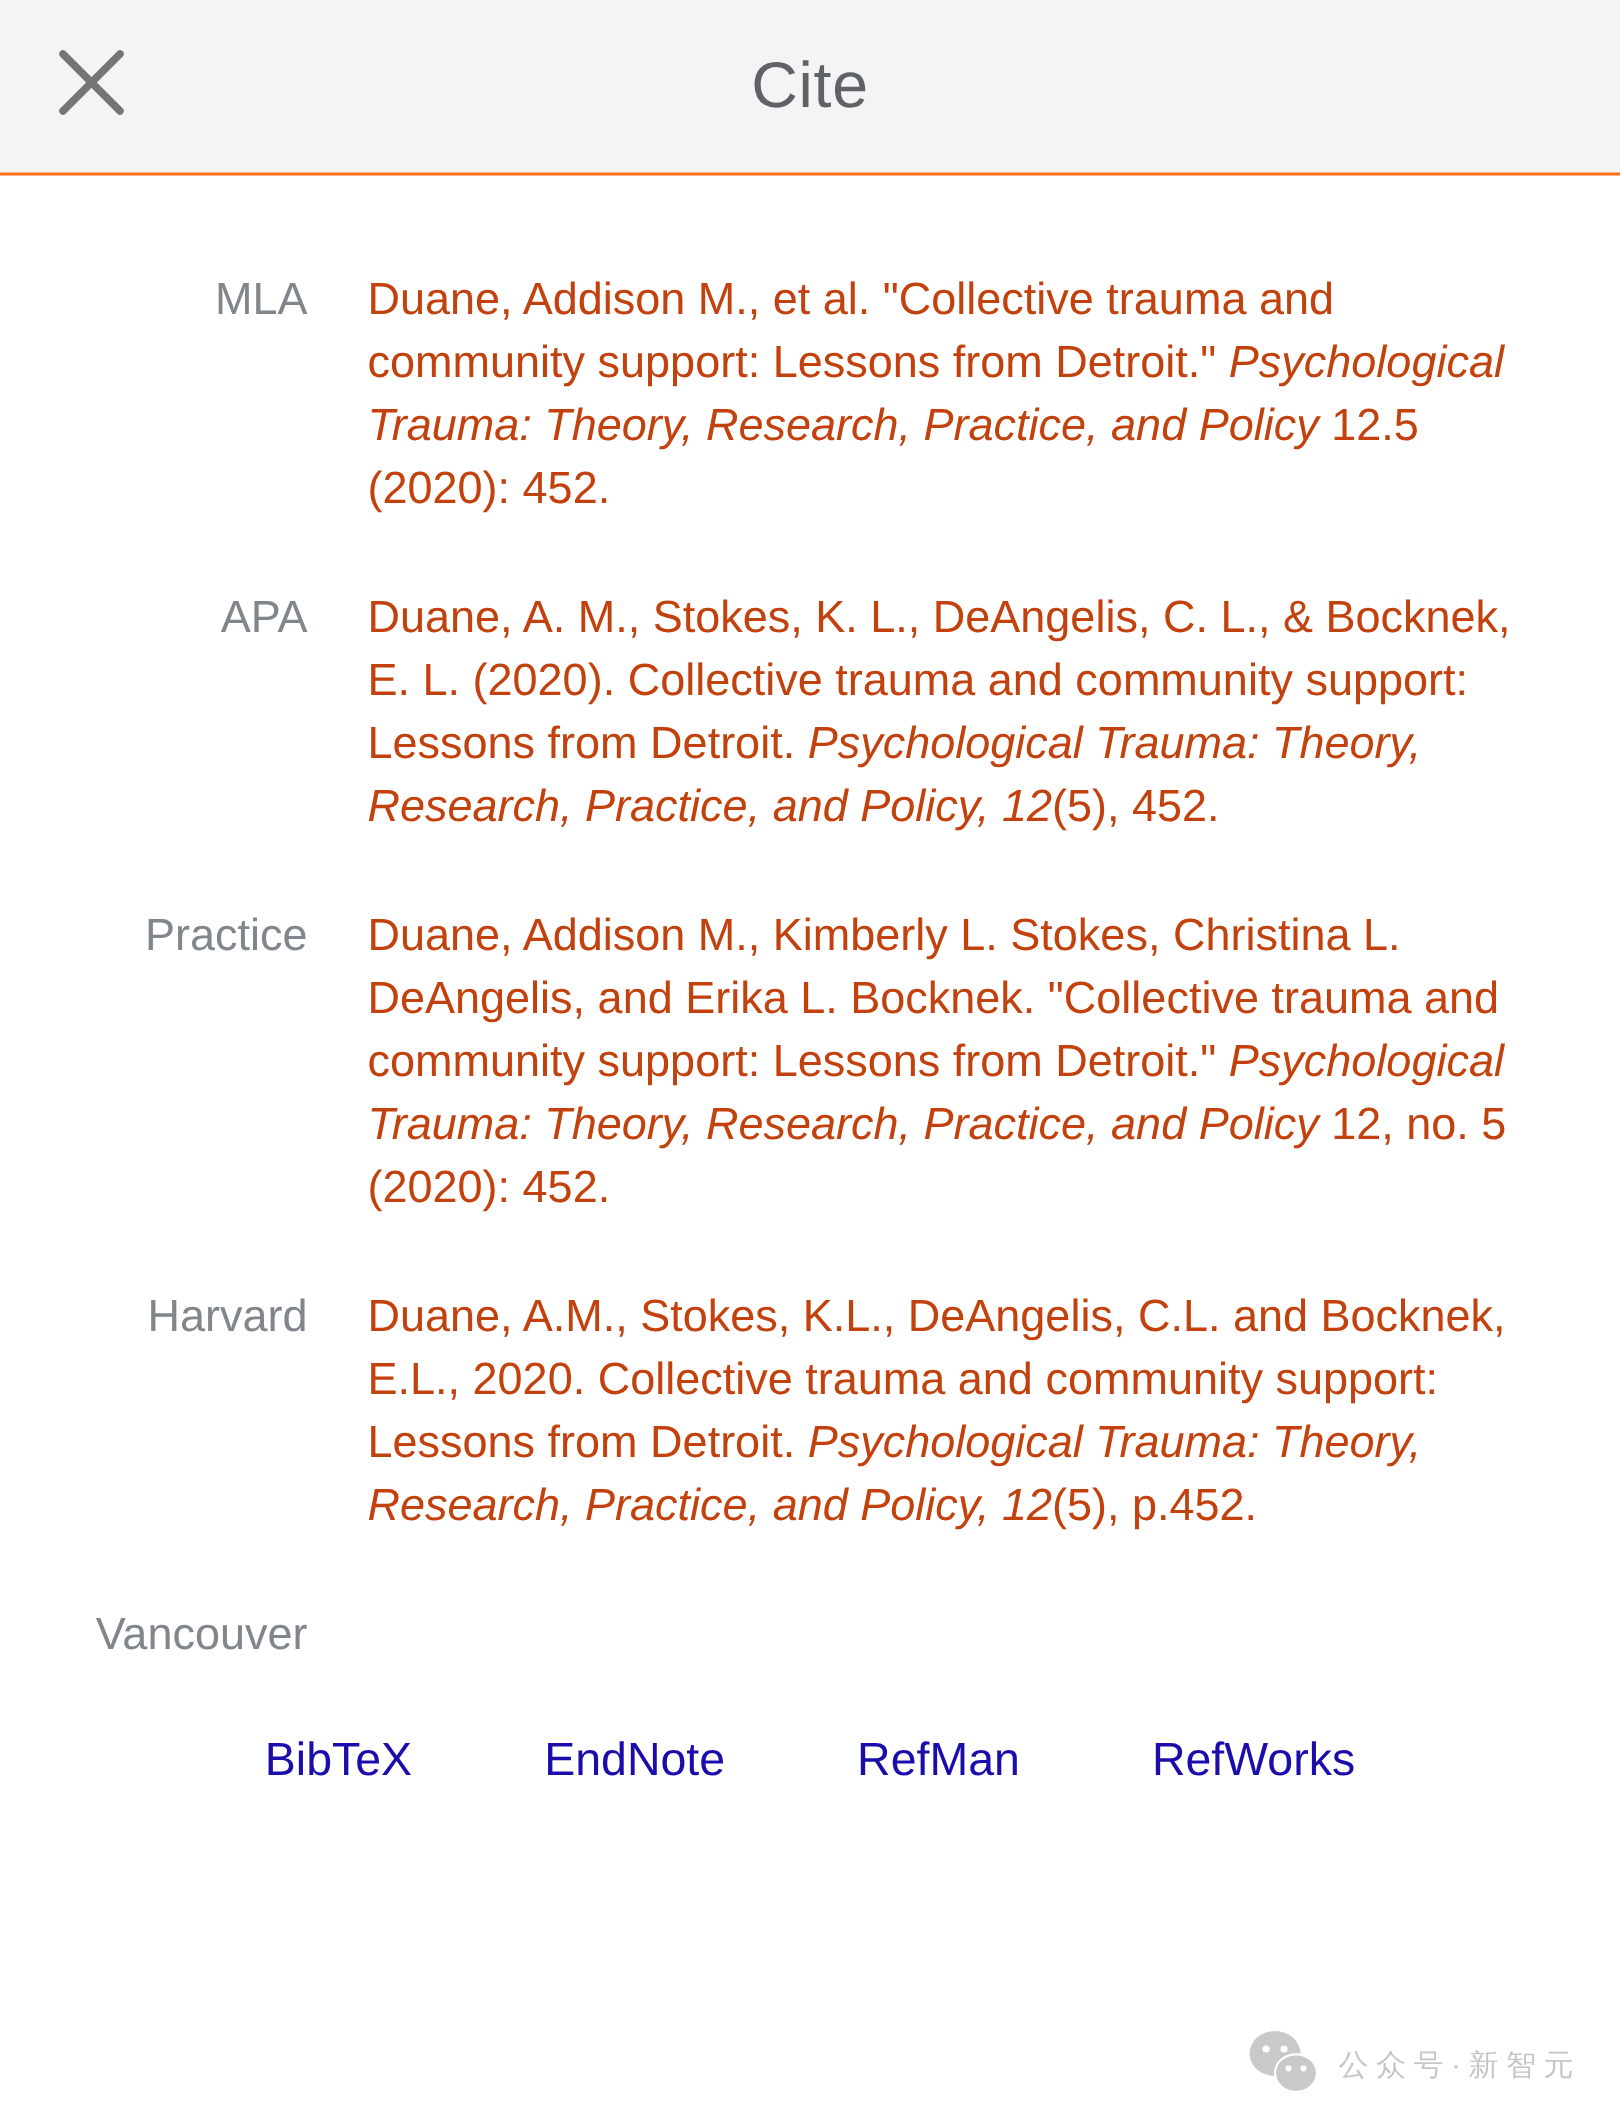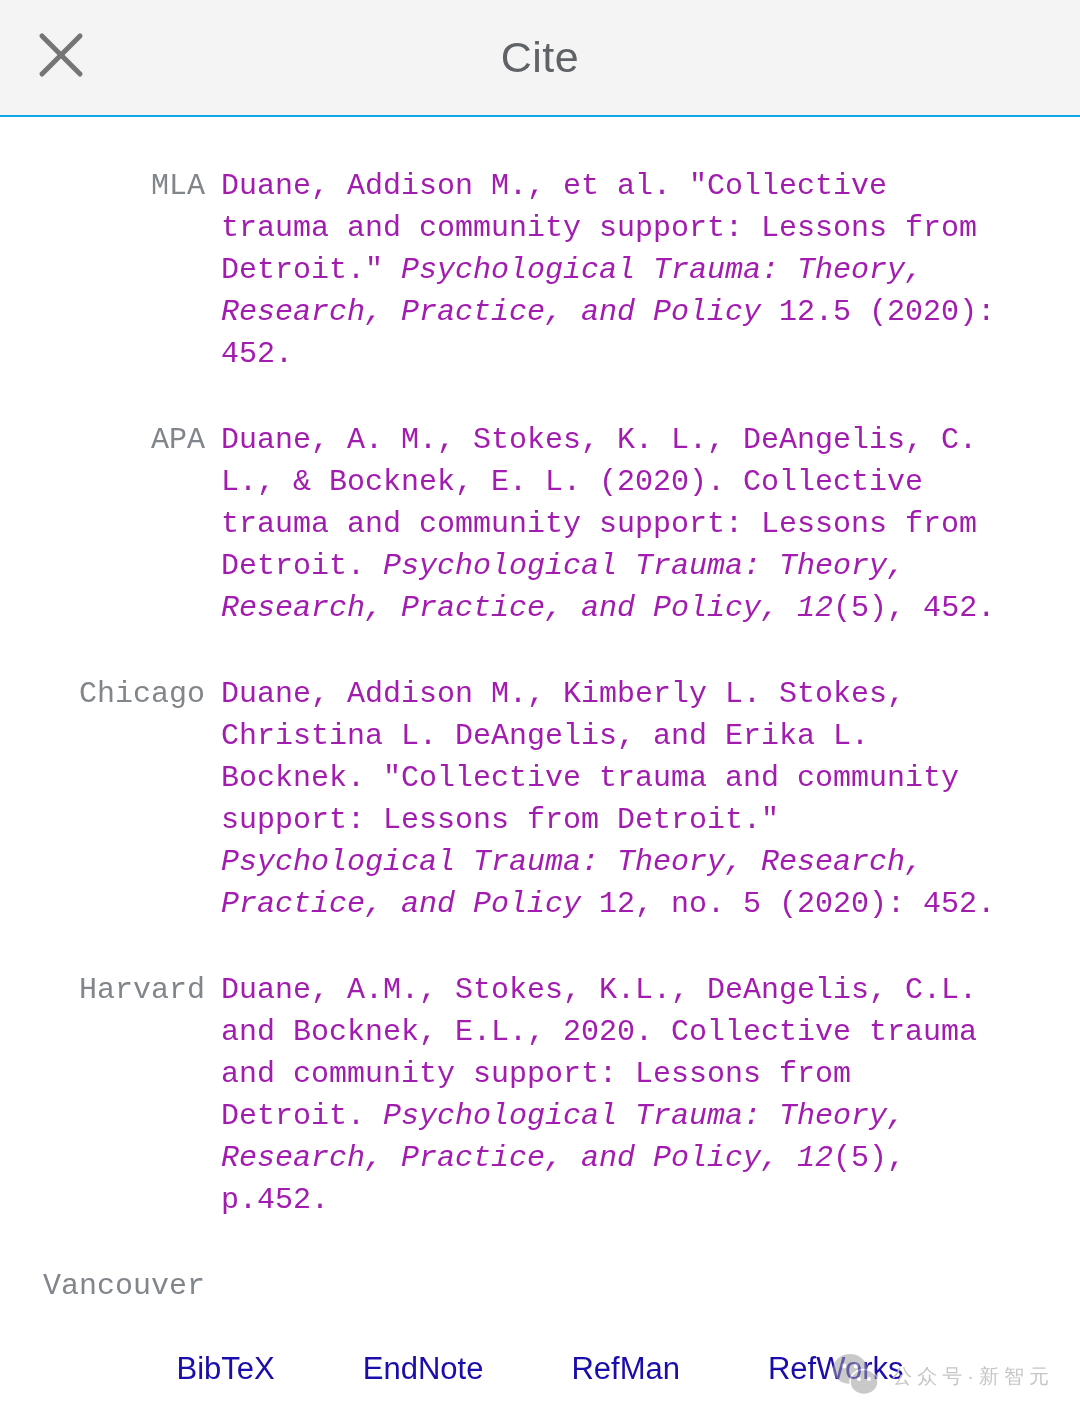--- a/index.html
+++ b/index.html
@@ -9,58 +9,57 @@
     font-family:"Liberation Sans", sans-serif;
     color:#202124;
     overflow:hidden;
     position:relative;
   }
   
   .dialog-header{
     position:relative;
     width:1080px;height:115px;
     background:#f4f4f4;
-    border-bottom:2px solid #0ea5e9;
+    border-bottom:2px solid #f97316;
     display:flex;align-items:center;justify-content:center;
   }
   .close-btn{
     position:absolute;left:30px;top:24px;
     width:62px;height:62px;
     background:none;border:none;padding:8px;
     cursor:pointer;display:flex;align-items:center;justify-content:center;
   }
   .dialog-title{
     font-size:43px;
     color:#5f6368;
     letter-spacing:0.5px;
   }
   
   .cite-list{
-    padding-top:48px;
-    font-family:Liberation Mono, monospace;
+    padding-top:62px;
   }
   .cite-row{
     display:flex;
     margin-bottom:44px;
   }
   .cite-label{
     width:205px;
     flex:0 0 205px;
     text-align:right;
     color:#80868b;
     font-size:30px;
     line-height:42px;
   }
   .cite-text{
-    margin-left:16px;
+    margin-left:40px;
     width:778px;
     flex:0 0 778px;
     font-size:30px;
     line-height:42px;
-    color:#a21caf;
+    color:#c2410c;
   }
   .cite-text .it{font-style:italic;}
   
   .export-row{
     margin-top:24px;
     display:flex;
     justify-content:center;
     gap:88px;
   }
   .export-link{
@@ -105,21 +104,21 @@
     <div class="cite-label">MLA</div>
     <div class="cite-text"><span>Duane, Addison M., et al. "Collective trauma and community support: Lessons from Detroit." </span><span class="it">Psychological Trauma: Theory, Research, Practice, and Policy</span><span> 12.5 (2020): 452.</span></div>
   </div>
 
   <div class="cite-row">
     <div class="cite-label">APA</div>
     <div class="cite-text"><span>Duane, A. M., Stokes, K. L., DeAngelis, C. L., &amp; Bocknek, E. L. (2020). Collective trauma and community support: Lessons from Detroit. </span><span class="it">Psychological Trauma: Theory, Research, Practice, and Policy, 12</span><span>(5), 452.</span></div>
   </div>
 
   <div class="cite-row">
-    <div class="cite-label">Chicago</div>
+    <div class="cite-label">Practice</div>
     <div class="cite-text"><span>Duane, Addison M., Kimberly L. Stokes, Christina L. DeAngelis, and Erika L. Bocknek. "Collective trauma and community support: Lessons from Detroit." </span><span class="it">Psychological Trauma: Theory, Research, Practice, and Policy</span><span> 12, no. 5 (2020): 452.</span></div>
   </div>
 
   <div class="cite-row">
     <div class="cite-label">Harvard</div>
     <div class="cite-text"><span>Duane, A.M., Stokes, K.L., DeAngelis, C.L. and Bocknek, E.L., 2020. Collective trauma and community support: Lessons from Detroit. </span><span class="it">Psychological Trauma: Theory, Research, Practice, and Policy, 12</span><span>(5), p.452.</span></div>
   </div>
 
   <div class="cite-row">
     <div class="cite-label">Vancouver</div>

